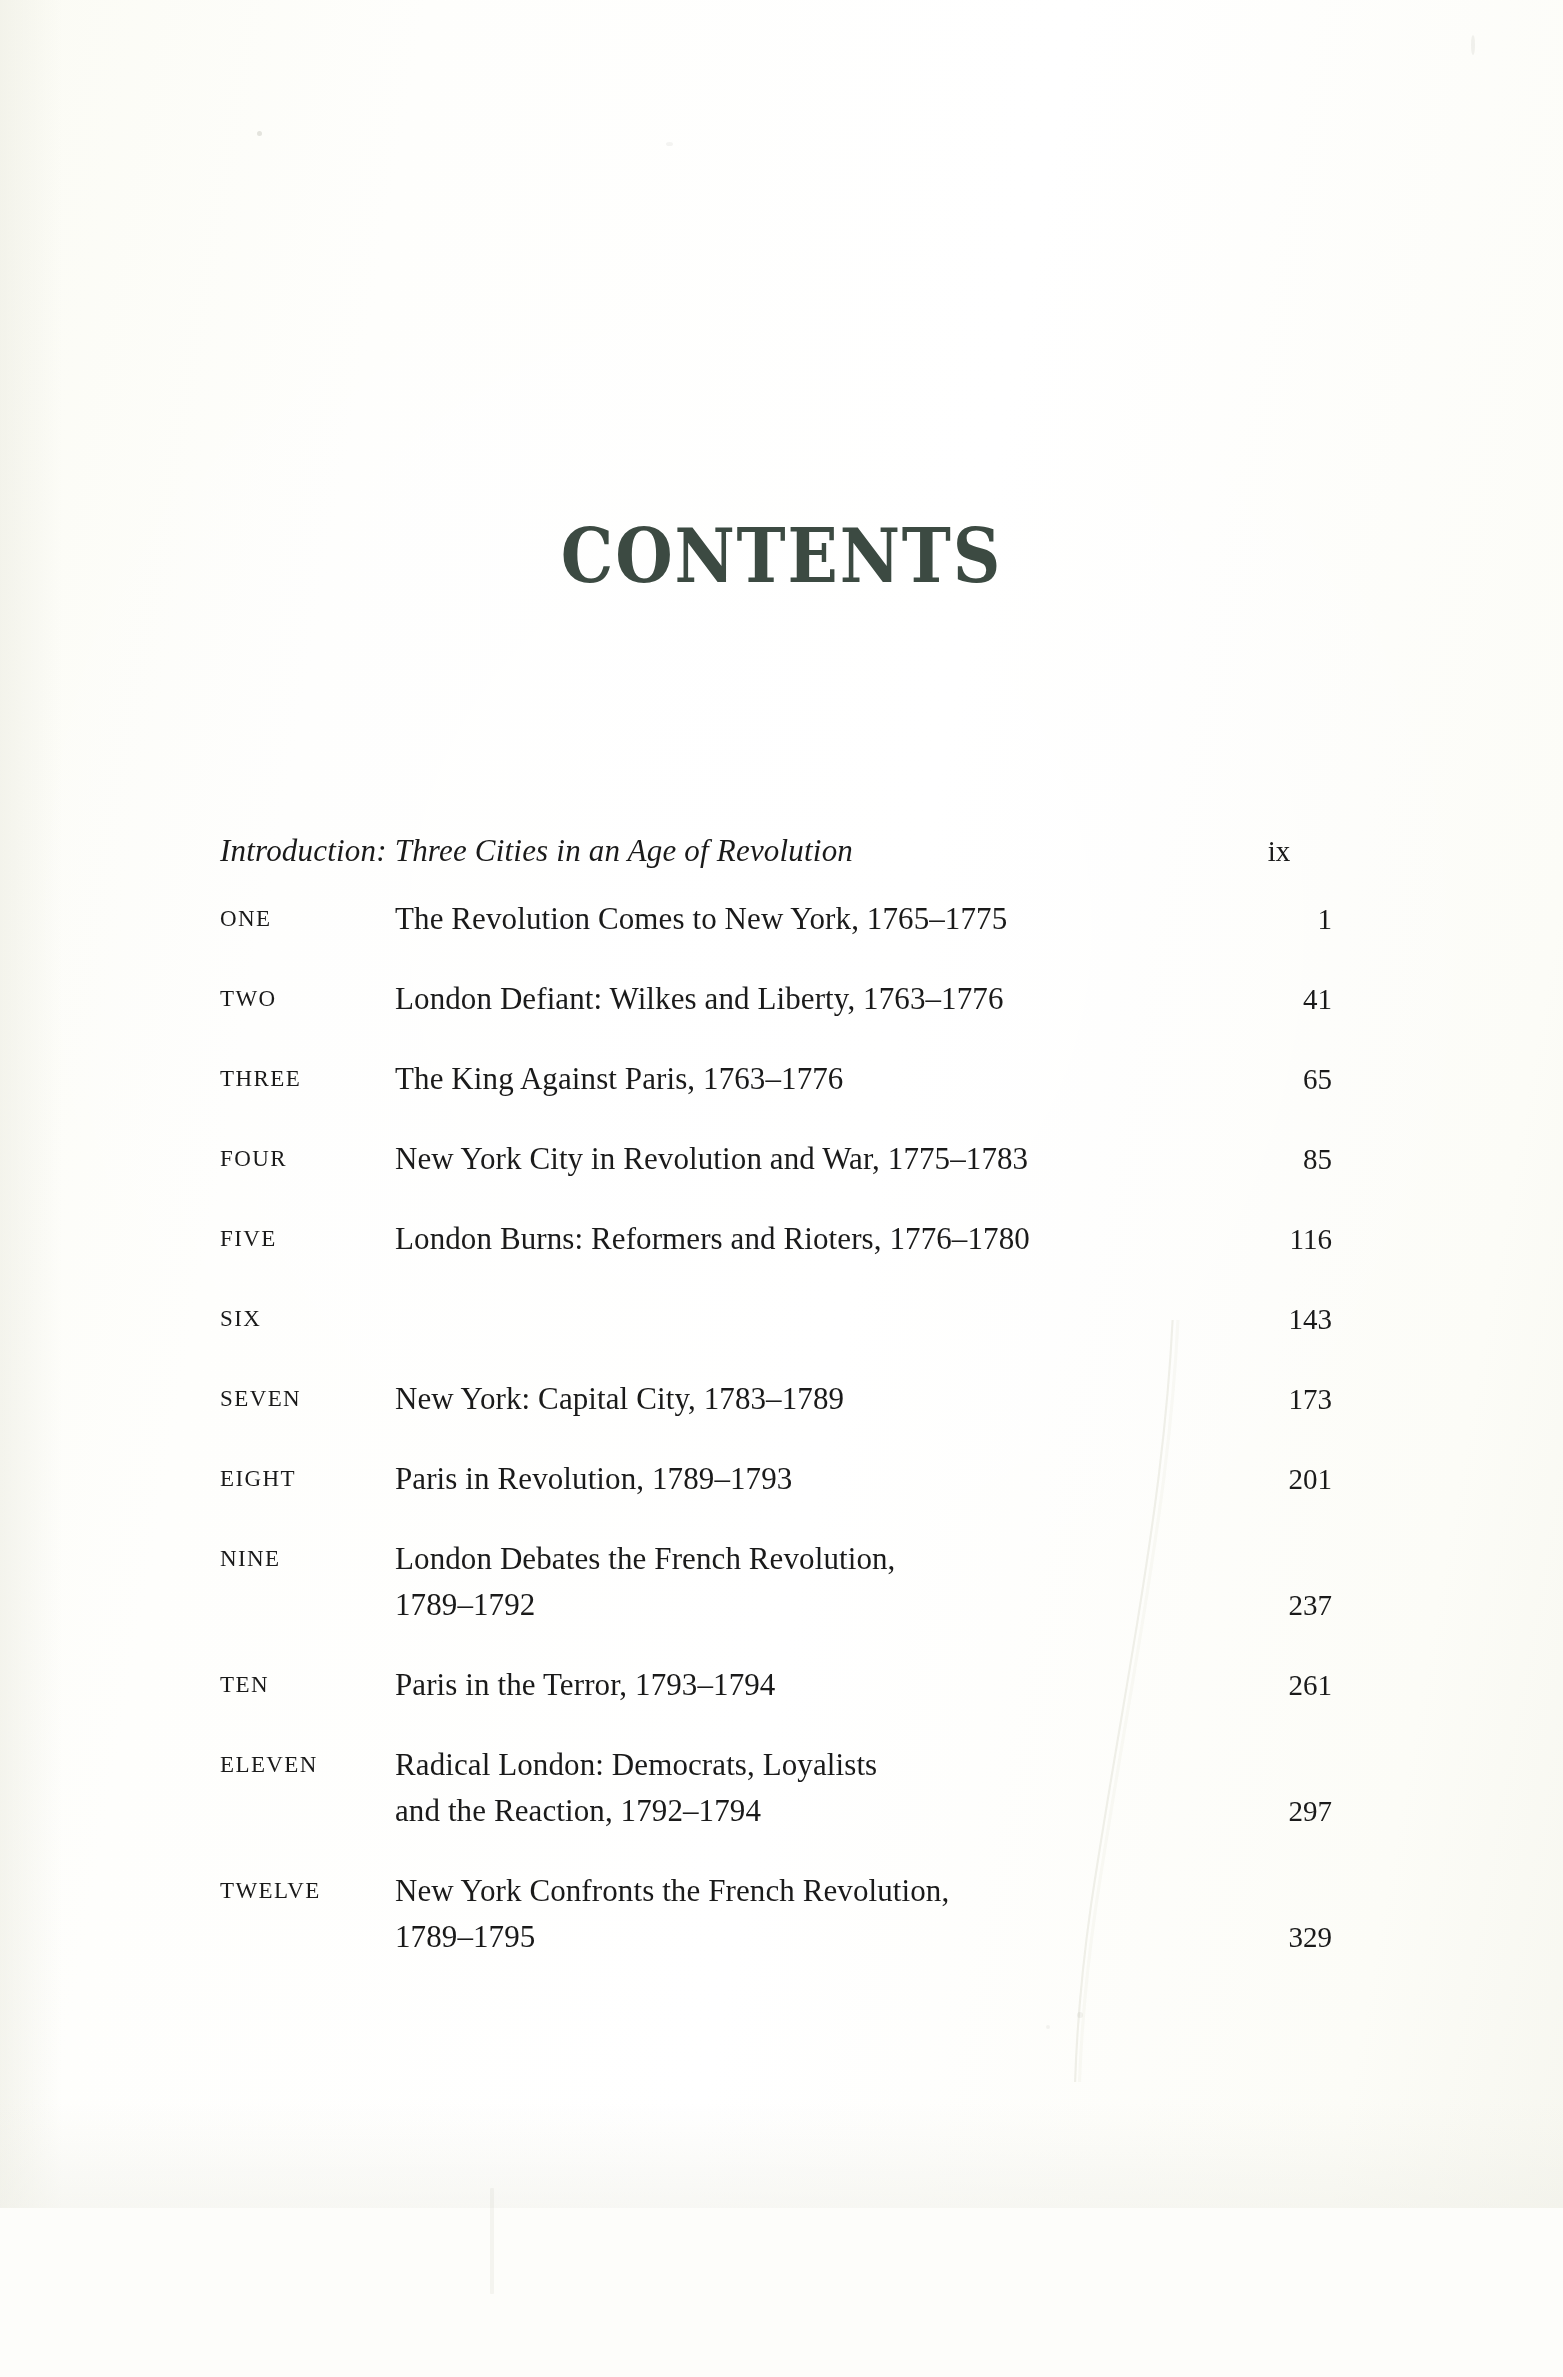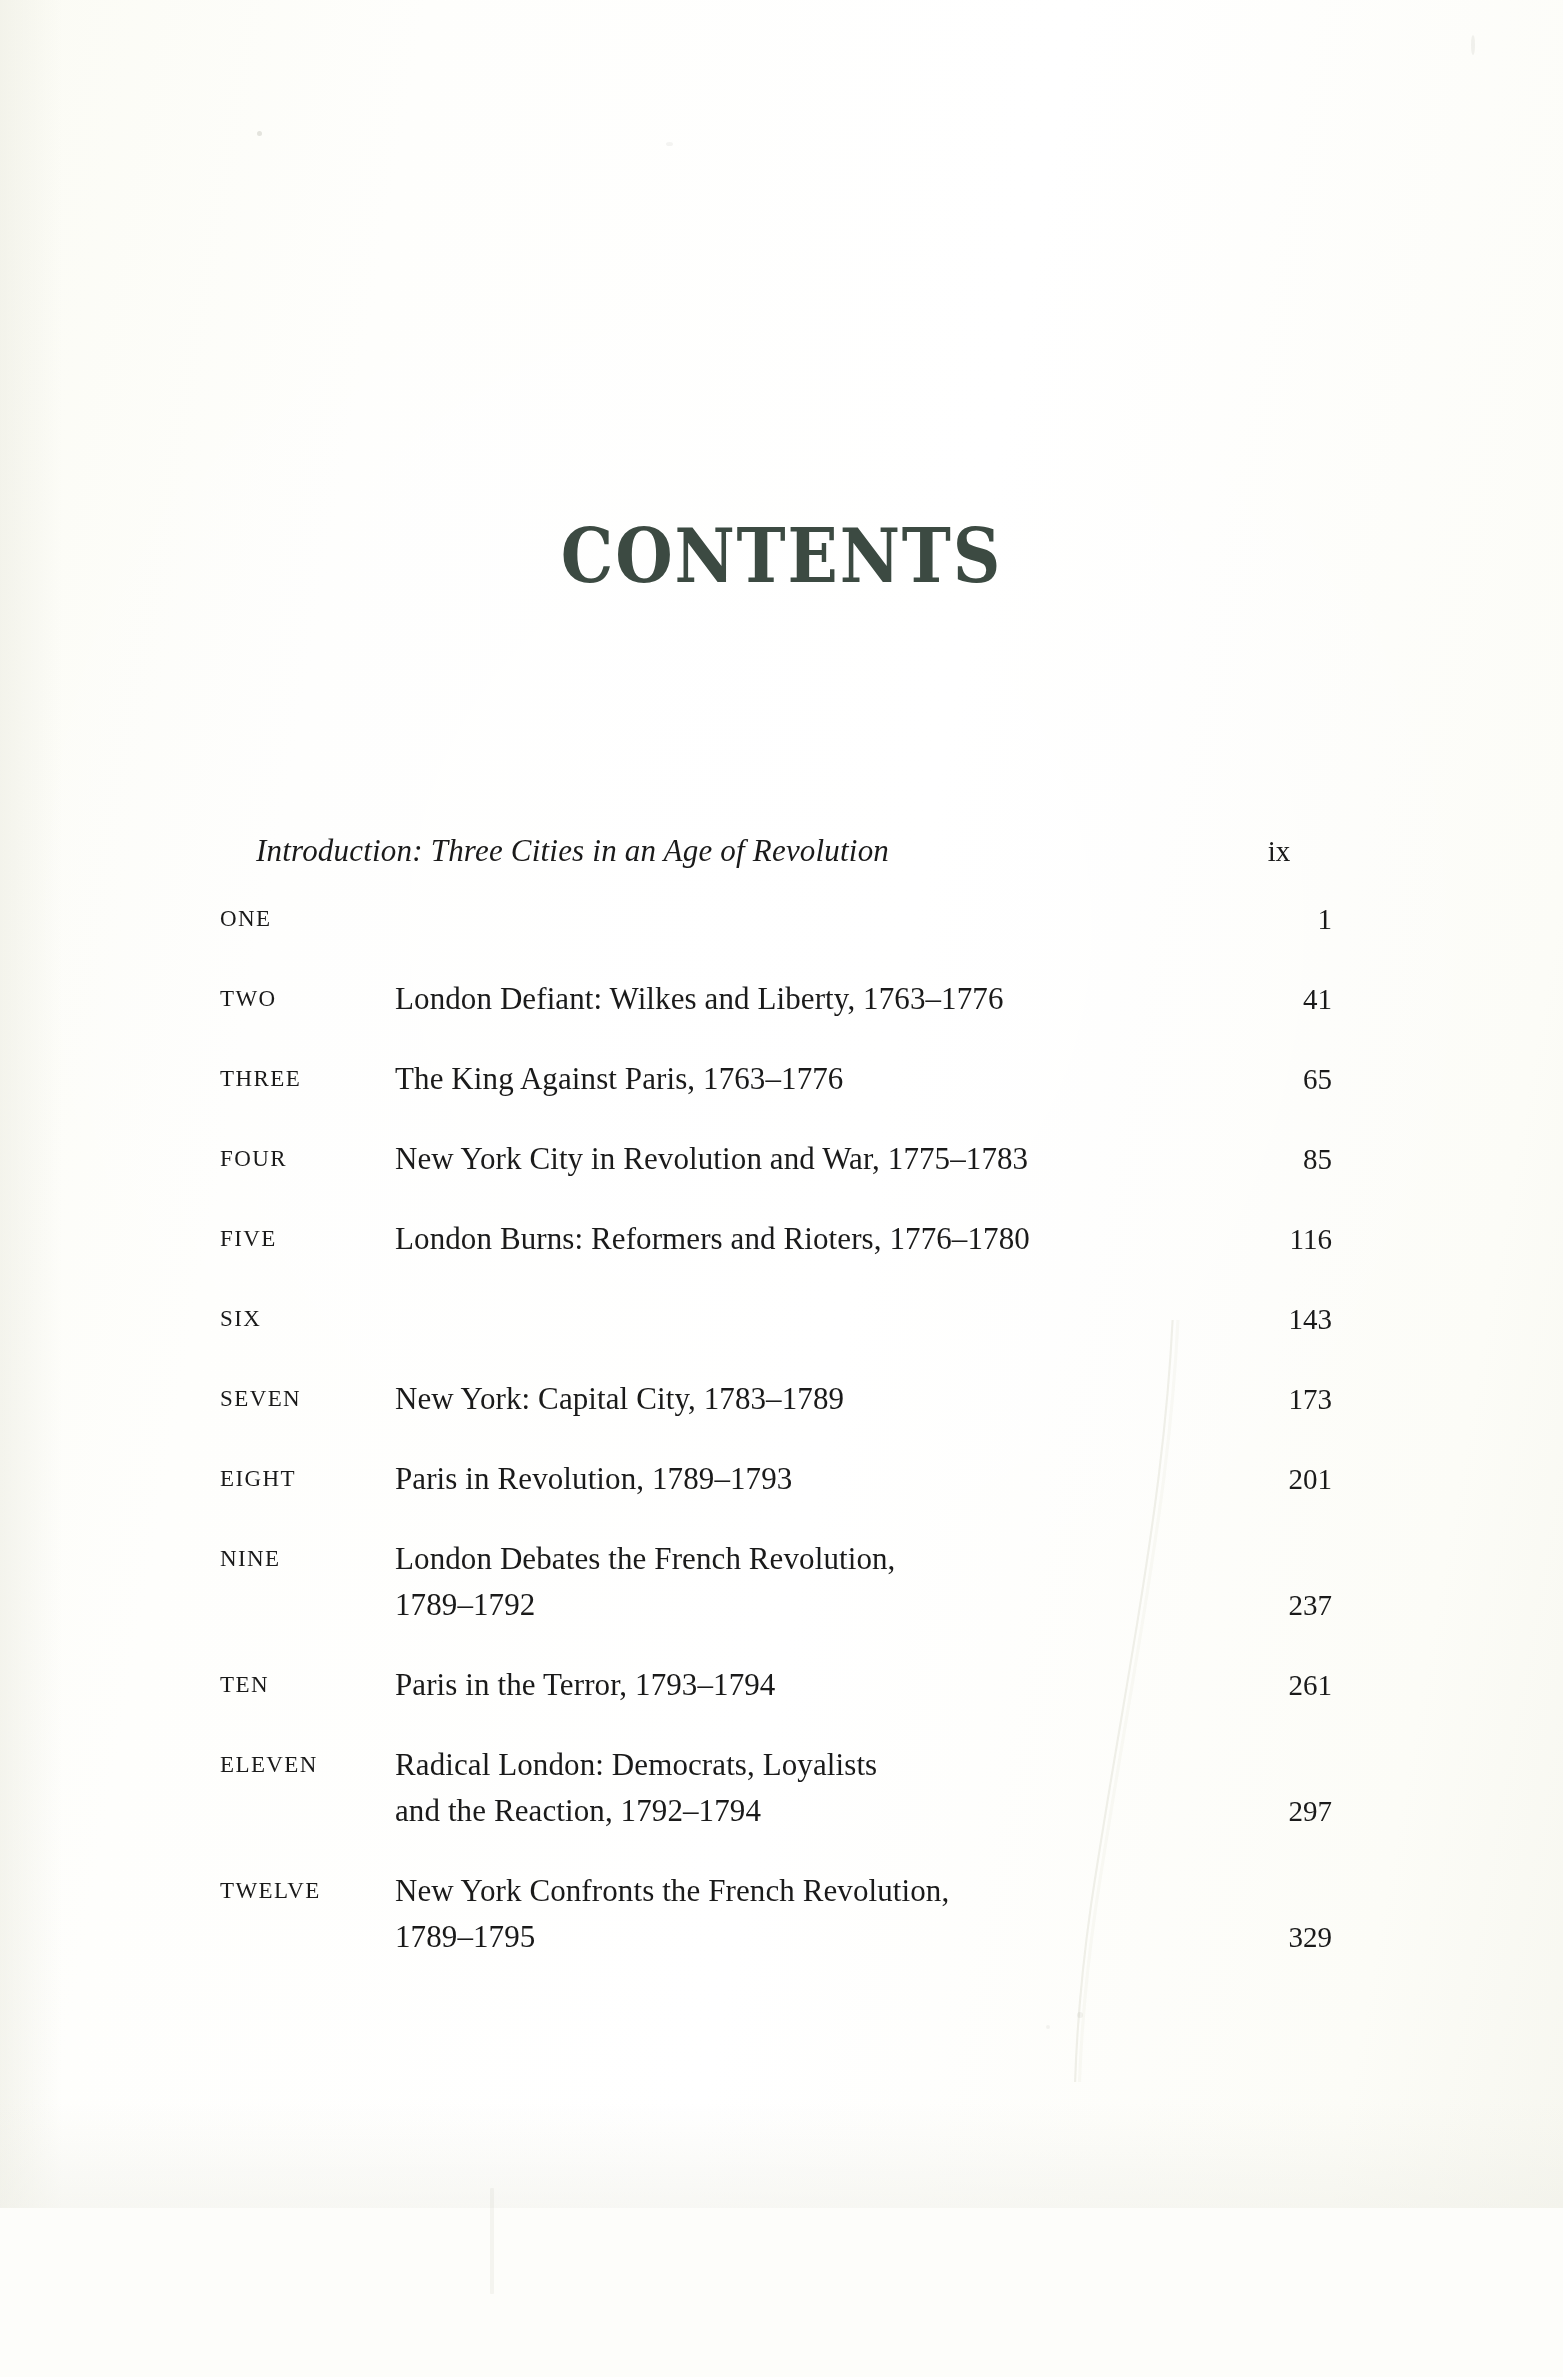--- a/index.html
+++ b/index.html
@@ -91,21 +91,20 @@
   }
   .intro-label {
     position: absolute;
     left: 0;
     top: 0;
     font-style: italic;
     font-size: 31px;
     line-height: 44px;
     letter-spacing: 0.2px;
     white-space: nowrap;
-    margin-left: 36px;
   }
   .intro-page {
     position: absolute;
     right: 0;
     top: 0;
     width: 106px;
     text-align: center;
     font-size: 29px;
     line-height: 44px;
   }
@@ -180,20 +179,21 @@
 
   <div class="toc-list">
 
     <div class="intro-row">
       <span class="intro-label">Introduction: Three Cities in an Age of Revolution</span>
       <span class="intro-page">ix</span>
     </div>
 
     <div class="entry">
       <span class="entry-num">ONE</span>
+      <span class="entry-title"><span>The Revolution Comes to New York, 1765–1775</span></span>
       <span class="entry-page">1</span>
     </div>
 
     <div class="entry">
       <span class="entry-num">TWO</span>
       <span class="entry-title"><span>London Defiant: Wilkes and Liberty, 1763–1776</span></span>
       <span class="entry-page">41</span>
     </div>
 
     <div class="entry">

